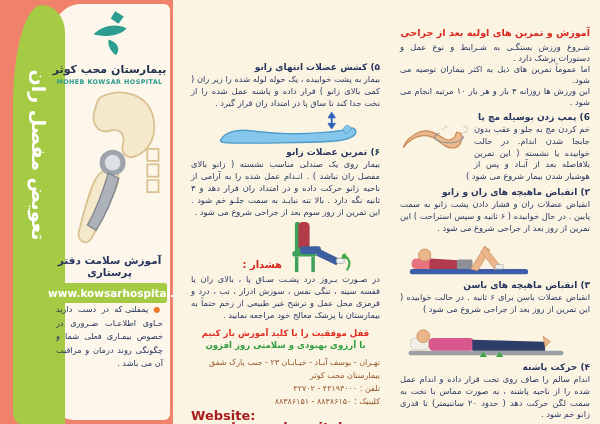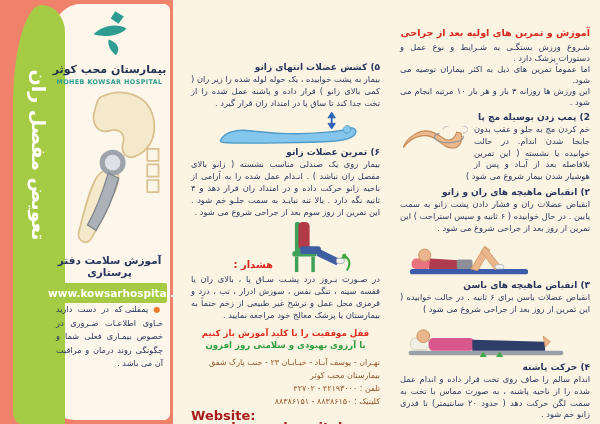--- a/index.html
+++ b/index.html
@@ -21,21 +21,21 @@
 
   
   .col{position:absolute;top:0;height:424px;direction:rtl;overflow:hidden;}
   .sec-title{font-size:9px;font-weight:bold;color:#27355F;line-height:13px;}
   .body-txt{font-size:8.3px;color:#2B3A63;line-height:11.8px;text-align:justify;}
   .page-num{text-align:center;font-size:11px;font-weight:bold;color:#27355F;}
 
   
   .panel-mid{left:173px;width:217px;padding:13px 10px 0 18px;box-sizing:border-box;margin-top:48px;}
   .leg-img{display:block;margin:2px auto 1px 26px;}
-  .warn-row{display:flex;align-items:flex-end;gap:15px;margin-top:2px;}
+  .warn-row{display:flex;align-items:flex-end;gap:6px;margin-top:2px;}
   .warn-title{font-size:10px;font-weight:bold;color:#D6281E;margin-bottom:4px;}
   .slogan-red{color:#E02B20;font-weight:bold;font-size:8.6px;text-align:center;margin-top:6px;}
   .slogan-green{color:#2E9E3E;font-weight:bold;font-size:8.6px;text-align:center;margin-top:2px;}
   .contact{margin-top:6px;text-align:right;color:#96572B;font-size:8px;line-height:13px;}
   .contact-en{direction:ltr;text-align:left;color:#A81C1C;font-weight:bold;font-size:13px;line-height:12px;margin-top:2px;}
 
   
   .panel-right{left:390px;width:210px;padding:14px 10px 8px 10px;box-sizing:border-box;margin-top:12px;}
   .main-title{font-size:9.6px;font-weight:bold;color:#D92A21;line-height:14px;margin-bottom:2px;}
   .intro-line{font-size:8.3px;color:#2B3A63;line-height:11px;text-align:justify;}
@@ -147,21 +147,21 @@
     <div class="page-num" style="margin-top:4px;">۵</div>
   </div>
 
   <div class="col panel-right">
     <div class="main-title">آموزش و تمرین های اولیه بعد از جراحی</div>
     <div class="intro-line">شـروع ورزش بستگـی به شـرایط و نوع عمل و دستورات پزشک دارد .</div>
     <div class="intro-line">اما عموماً تمرین های ذیل به اکثر بیماران توصیه می شود.</div>
     <div class="intro-line">این ورزش ها روزانه ۳ بار و هر بار ۱۰ مرتبه انجام می شود .</div>
 
     <div class="sec">
-      <div class="sec-title">2) پمپ زدن بوسیله مچ پا</div>
+      <div class="sec-title">6) پمپ زدن بوسیله مچ پا</div>
       <div>
         <svg class="float-img" width="68" height="36" viewBox="0 0 72 40">
           <path d="M2 24 C14 8 30 8 40 16 C46 21 52 26 60 24 C66 22 68 14 66 8 L61 7 C60 13 55 17 49 15 C41 11 33 3 22 6 C12 9 4 16 2 24 Z" fill="#ECB88E" stroke="#C78B57" stroke-width="1.3"></path>
           <path d="M42 8 a16 6 0 1 0 26 3" stroke="#8A8F96" stroke-width="1.2" fill="none"></path>
           <path d="M46 4 a14 5 0 1 1 22 4" stroke="#B6BABF" stroke-width="1" fill="none"></path>
         </svg>
         <div class="body-txt">خم کردن مچ به جلو و عقب بدون جابجا شدن اندام. در حالت خوابیده یا نشسته ( این تمرین بلافاصله بعد از آبـاد و پس از هوشیار شدن بیمار شروع می شود )</div>
         <div class="clear"></div>
       </div>
     </div>

